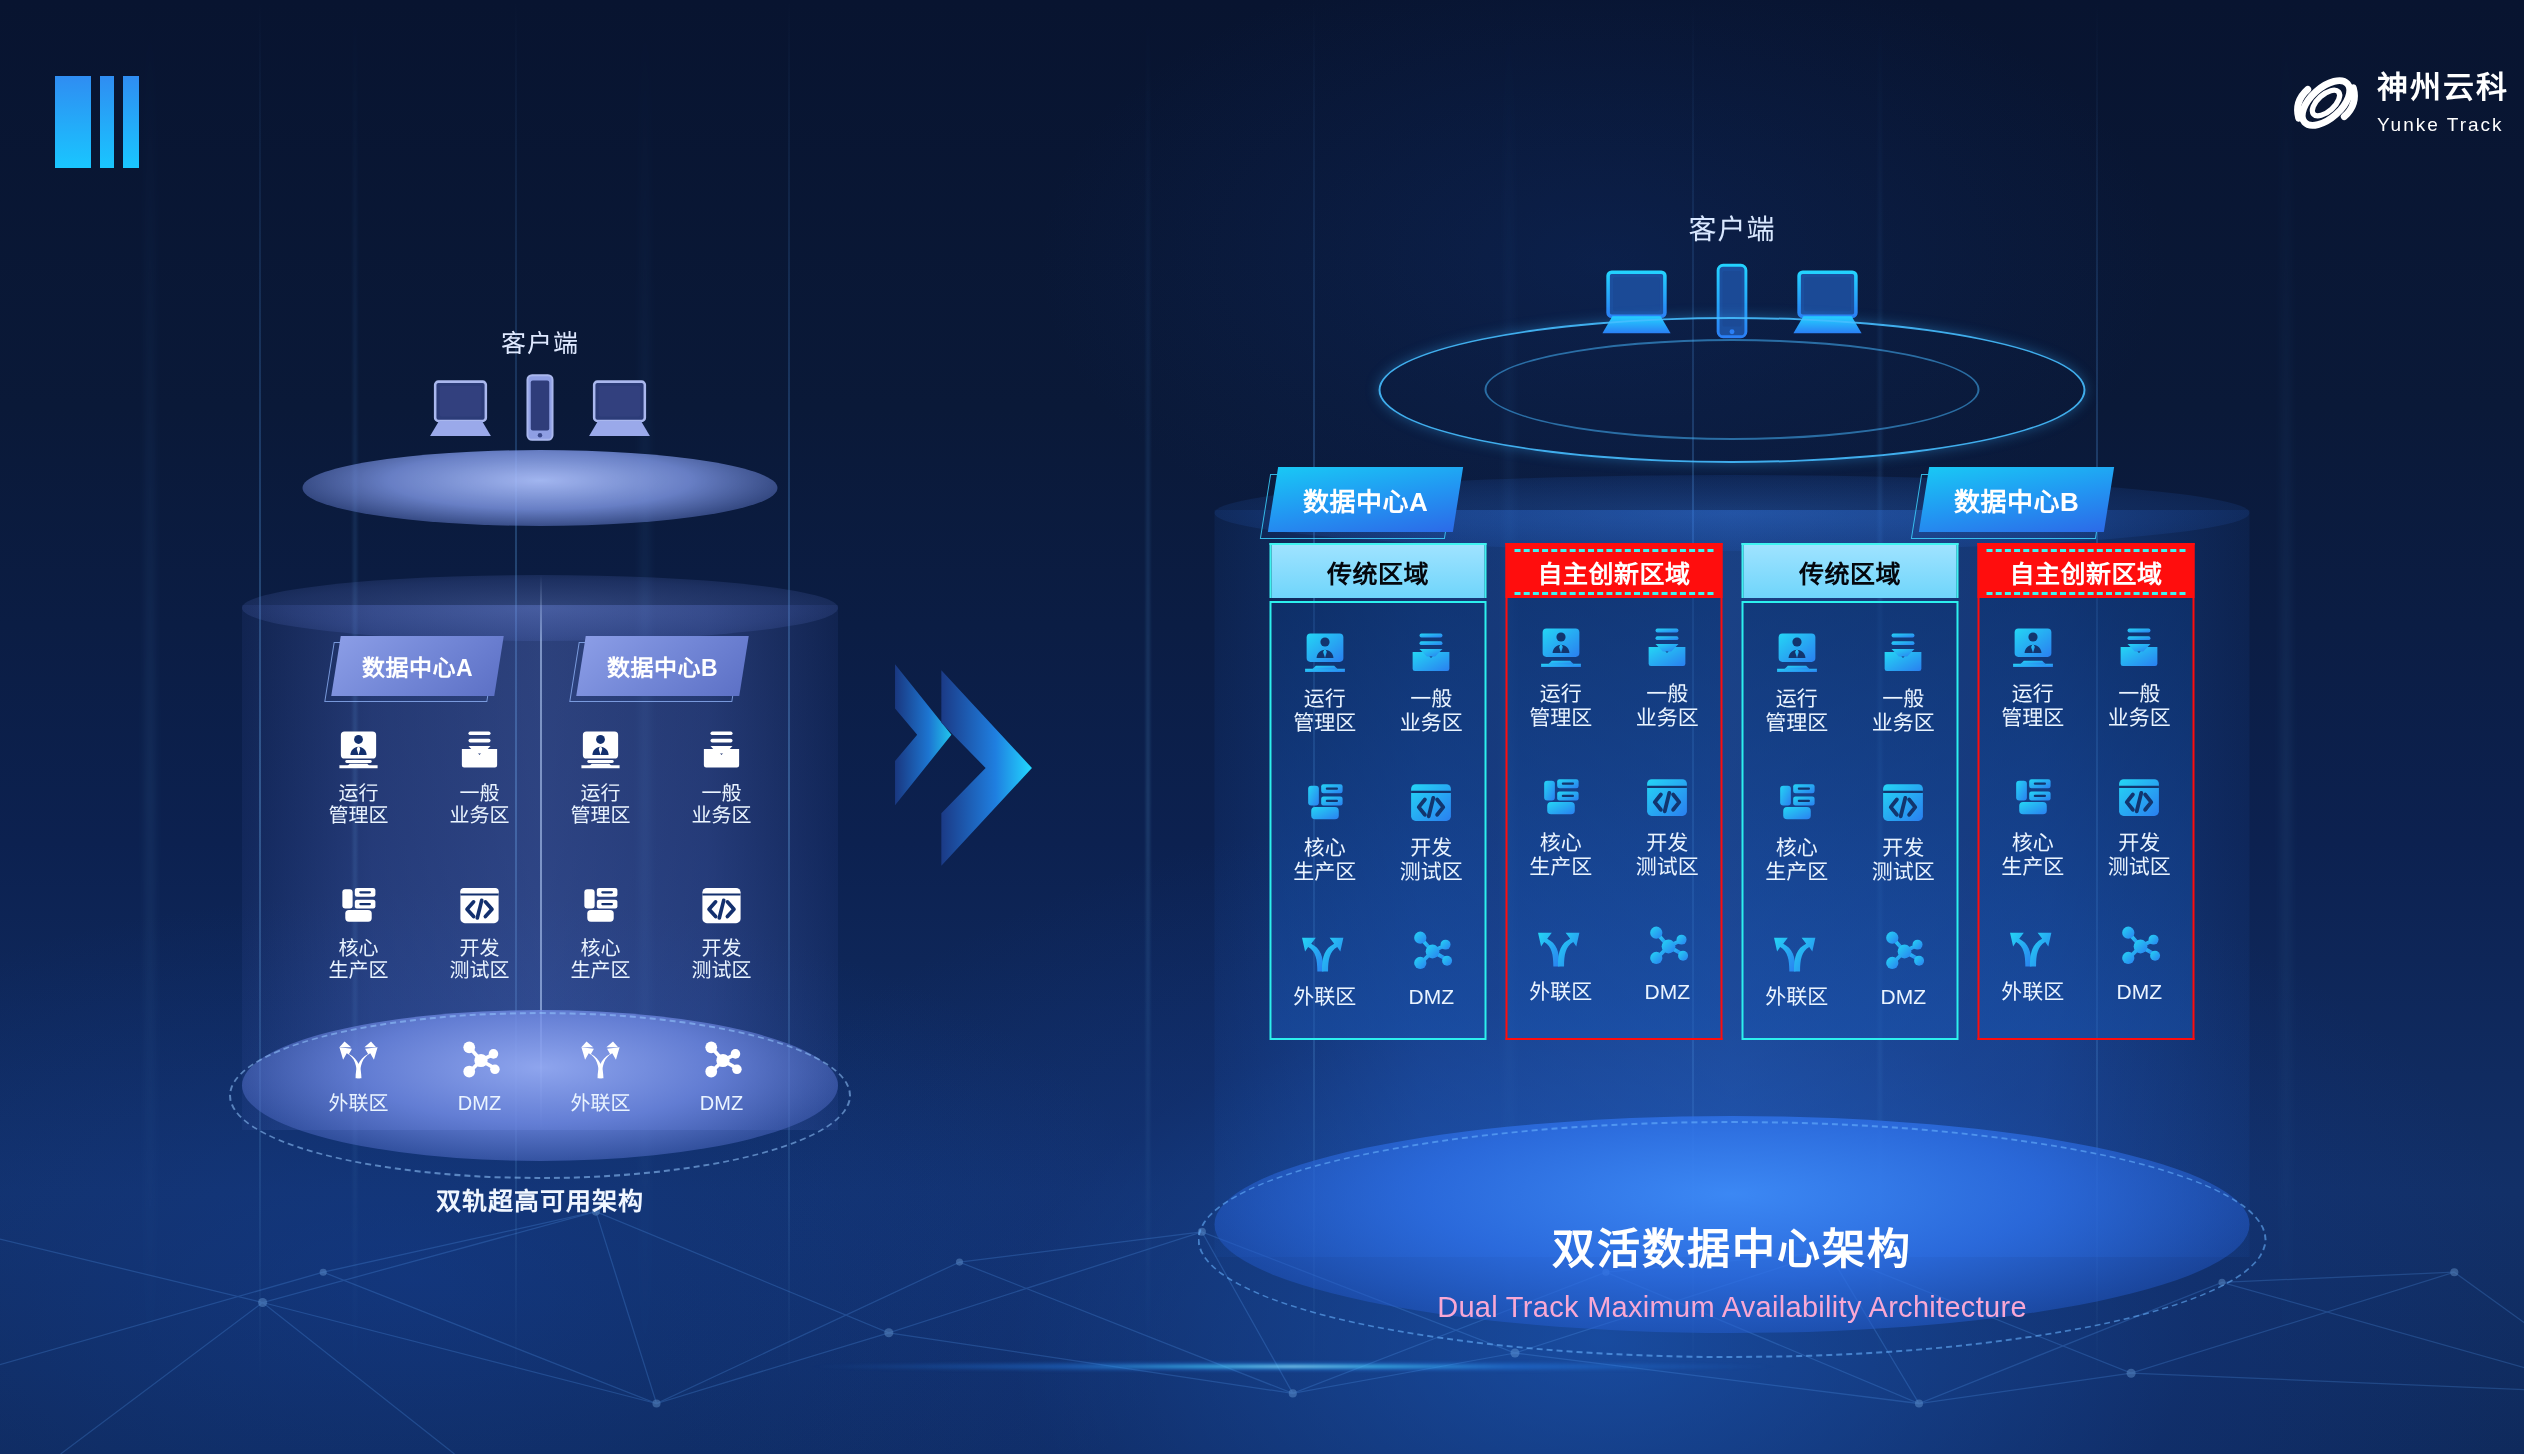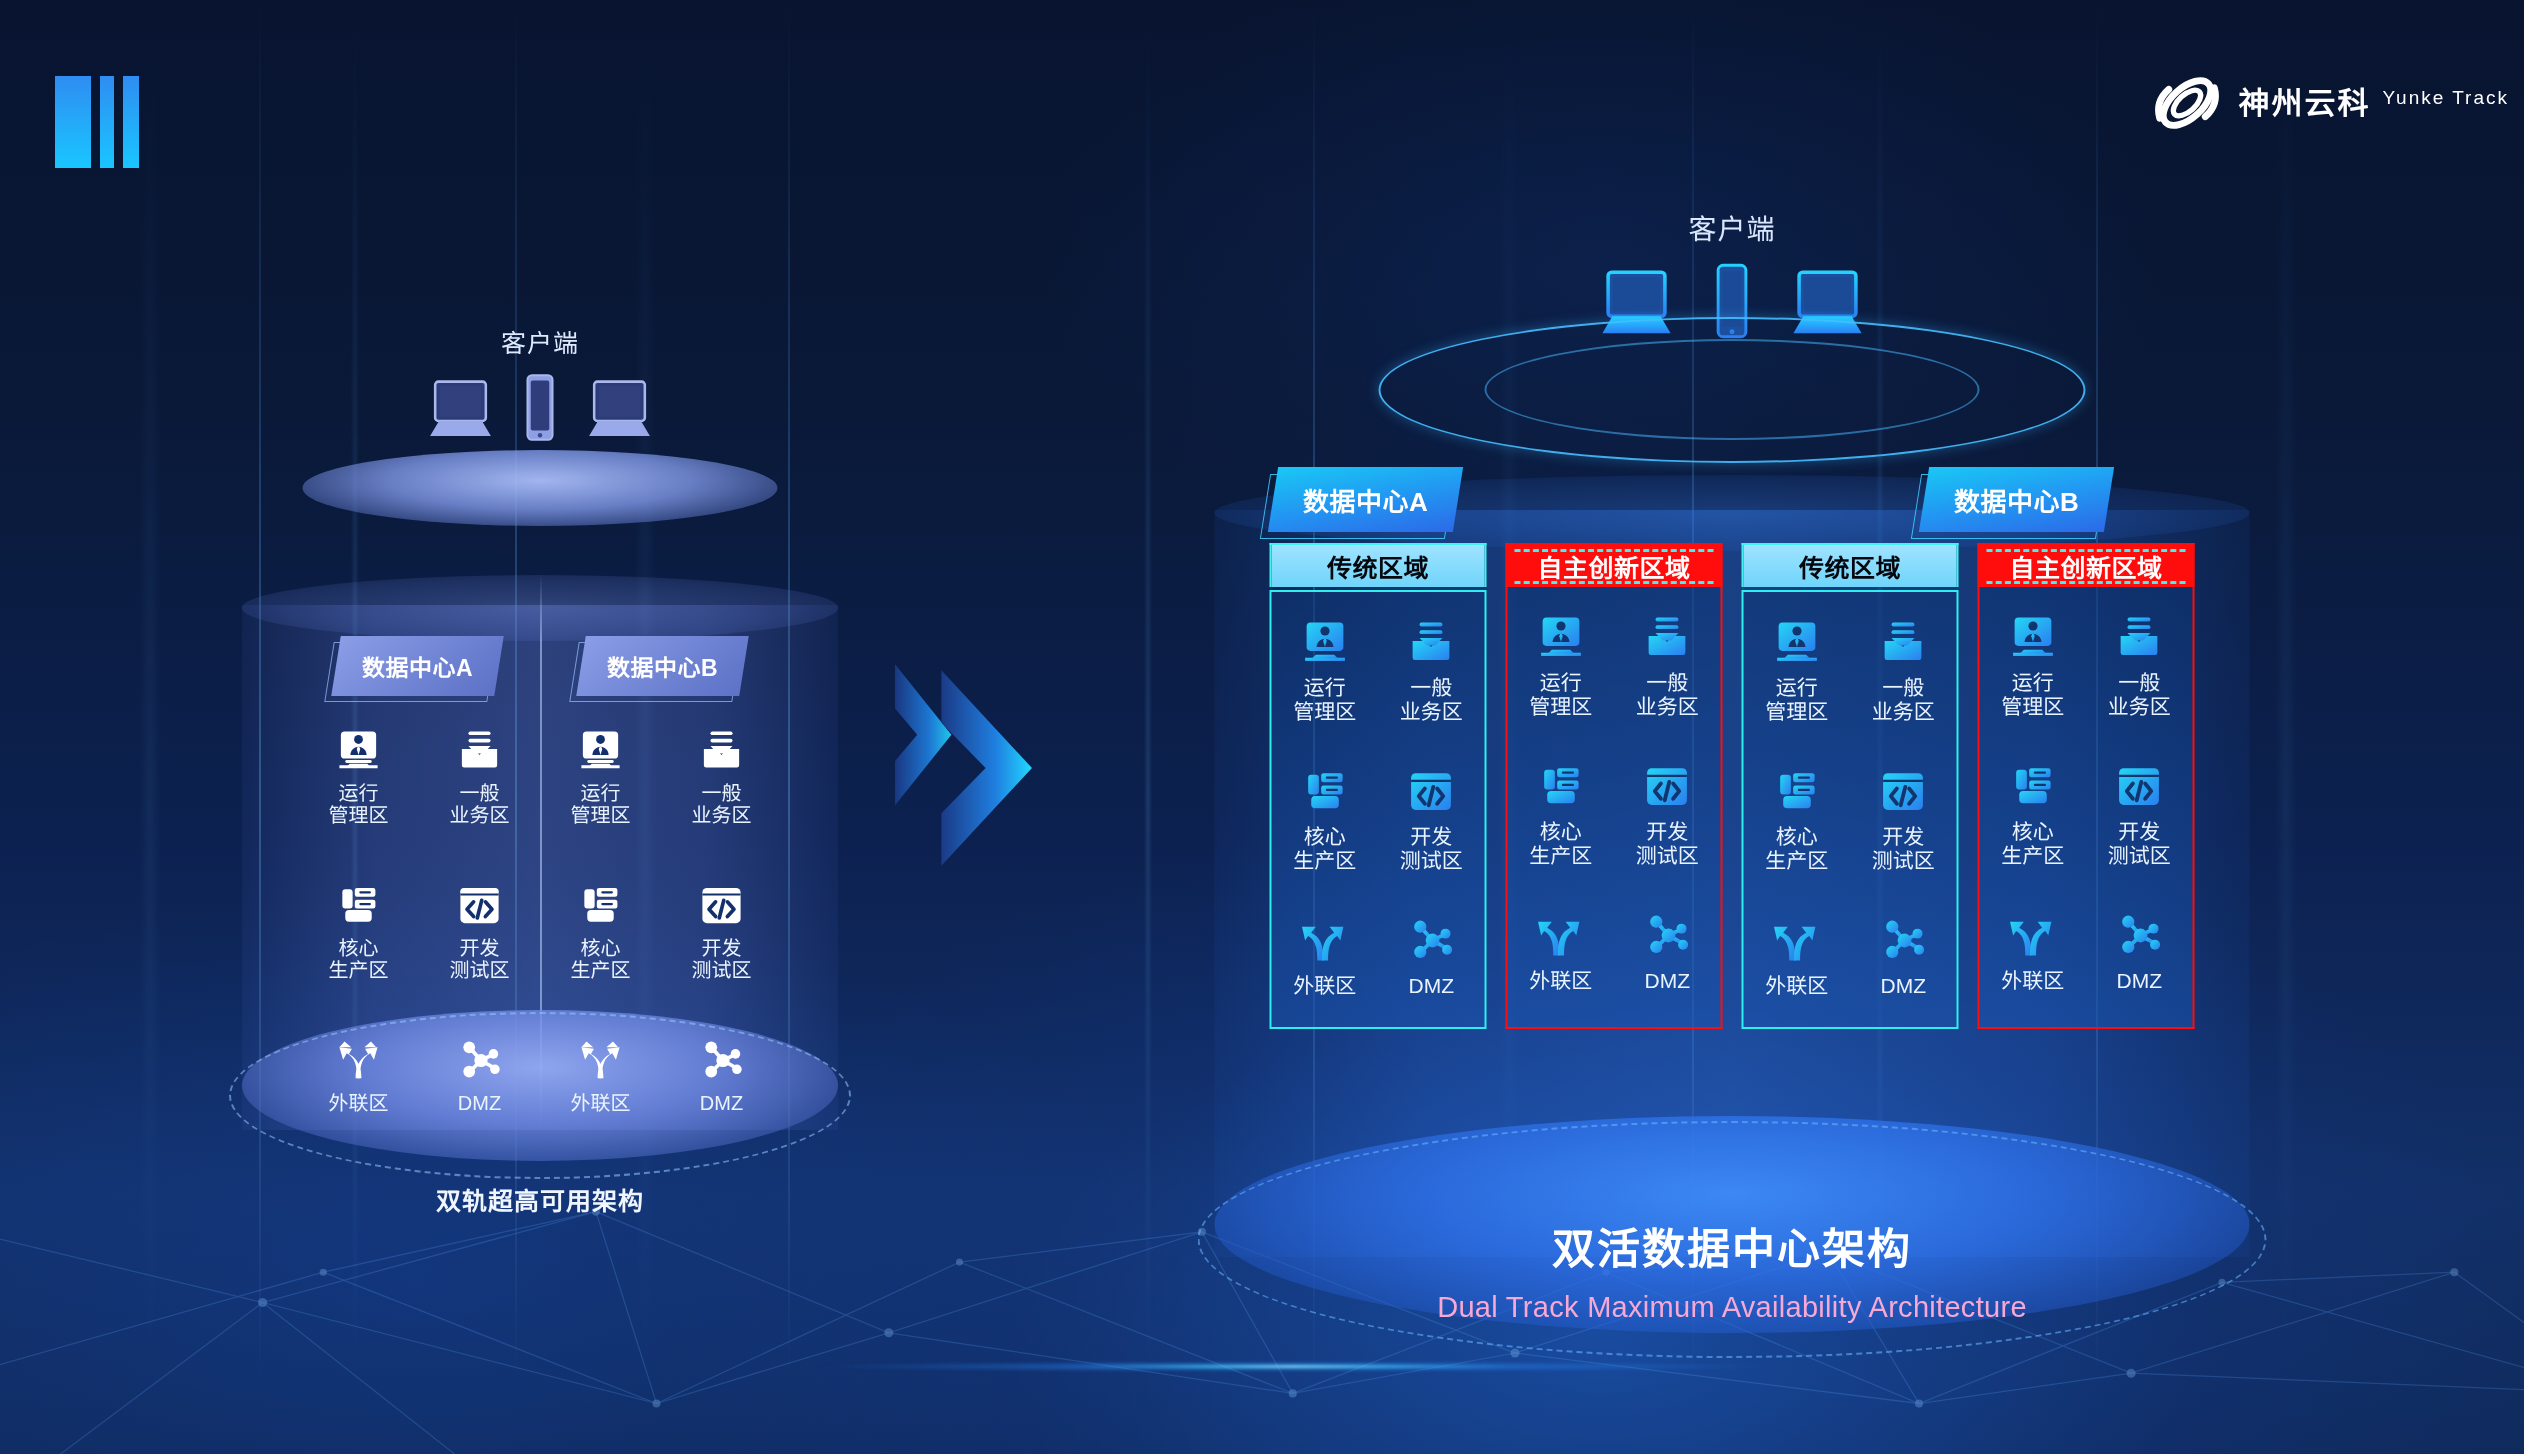--- a/index.html
+++ b/index.html
@@ -36,21 +36,21 @@
   .accentbars i.b1{width:36px;height:92px;}
   .accentbars i.b2{width:14px;height:92px;}
   .accentbars i.b3{width:16px;height:92px;}
 
   .page-title{position:absolute;left:146px;top:65px;font-size:57px;font-weight:700;letter-spacing:0.5px;white-space:nowrap;
     background:linear-gradient(92deg,#25d4ff 0%,#2ad0ff 42%,#35a8ff 70%,#3b6bf5 100%);
     -webkit-background-clip:text;background-clip:text;color:transparent;}
 
   .logo{position:absolute;right:76px;top:65px;display:flex;align-items:center;gap:13px;}
   .logo-mark{width:76px;height:76px;flex:none;}
-  .logo-text{display:flex;justify-content:space-between;gap:12px;}
+  .logo-text{display:flex;flex-direction:column;justify-content:space-between;gap:12px;}
   .logo-cn{font-size:31px;font-weight:700;color:#fff;letter-spacing:2px;line-height:1;}
   .logo-en{font-size:19px;color:#fff;letter-spacing:2px;line-height:1;font-weight:400;}
 
   
   .zone-label{color:#eaf4ff;text-align:center;line-height:1.12;white-space:pre-line;}
 
   
   .left{position:absolute;left:217px;top:323px;width:646px;height:909px;z-index:20;}
   .lclient-label{position:absolute;left:0;right:0;top:0;text-align:center;font-size:25px;color:#dfe9ff;letter-spacing:1px;}
   .ldevices{position:absolute;left:50%;transform:translateX(-50%);top:50px;display:flex;align-items:flex-end;gap:25px;}
@@ -110,21 +110,21 @@
   .rdc{position:absolute;}
   .rdc.a{left:273px;} .rdc.b{left:924px;}
   .rdc-fill{position:relative;padding:14px 30px;transform:skewX(-9deg);
     background:linear-gradient(170deg,#19c8f5 0%,#2296f2 52%,#2c6ae8 100%);}
   .rdc-fill span{display:block;transform:skewX(9deg);color:#fff;font-size:26px;font-weight:700;letter-spacing:0.5px;white-space:nowrap;}
   .rdc-shadow{position:absolute;left:-8px;top:7px;width:100%;height:100%;transform:skewX(-9deg);
     border:1.5px solid rgba(60,210,255,.85);pointer-events:none;}
 
   .rpanels{position:absolute;left:50%;transform:translateX(-50%);top:371px;display:flex;gap:19px;z-index:9;}
   .rpanel{width:217px;display:flex;flex-direction:column;}
-  .rp-head{height:44px;display:flex;align-items:center;justify-content:center;font-size:25px;font-weight:700;letter-spacing:0.5px;}
+  .rp-head{height:55px;display:flex;align-items:center;justify-content:center;font-size:25px;font-weight:700;letter-spacing:0.5px;}
   .rpanel.trad .rp-head{background:linear-gradient(180deg,#9fe3ff 0%,#6fd5fb 100%);color:#04070d;border:2.5px solid #3ff3f0;border-bottom:none;}
   .rpanel.inno .rp-head{background:#ff0d0d;color:#fff;border:2.5px solid #ff0d0d;border-bottom:none;position:relative;}
   .rpanel.inno .rp-head::before,.rpanel.inno .rp-head::after{content:"";position:absolute;left:7px;right:7px;height:0;border-top:3px dashed #3ff3f0;}
   .rpanel.inno .rp-head::before{top:4px;} .rpanel.inno .rp-head::after{bottom:3px;}
   .rp-body{flex:1;padding:26px 0 29px;display:grid;grid-template-columns:1fr 1fr;row-gap:44px;justify-items:center;align-content:start;
     background:linear-gradient(180deg,rgba(13,52,115,.55) 0%,rgba(20,70,150,.52) 55%,rgba(26,84,175,.50) 100%);}
   .rpanel.trad .rp-body{border:2.5px solid #2cf0ee;margin-top:3px;}
   .rpanel.inno .rp-body{border:2.5px solid #ff0d0d;border-top:none;}
   .rcell{display:flex;flex-direction:column;align-items:center;gap:9px;width:93px;}
   .rcell .ic{width:49px;height:49px;}

